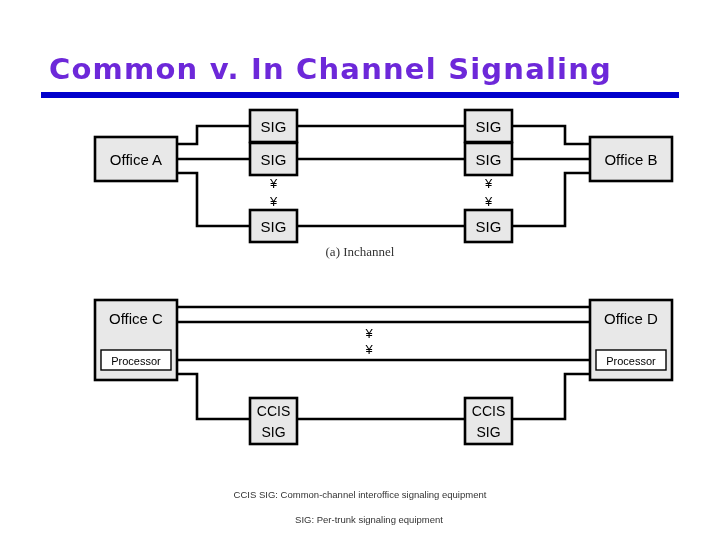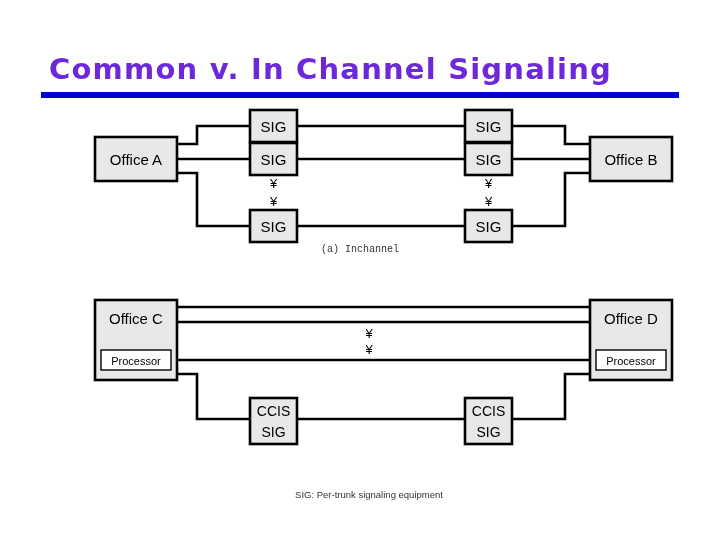--- a/index.html
+++ b/index.html
@@ -45,41 +45,41 @@
     position: absolute;
     left: 0;
     top: 100px;
     width: 720px;
     height: 440px;
   }
   #diagram svg { display: block; }
 
   .cap {
     position: absolute;
-    font-family: Liberation Mono, monospace;
-    font-size: 10px;
+    font-family: Liberation Serif, serif;
+    font-size: 13px;
     color: #333333;
     white-space: nowrap;
   }
   #caption-a { left: 0; top: 144px; width: 720px; text-align: center; }
   #caption-b { left: 0; top: 361px; width: 720px; text-align: center; }
 
   #legend {
     position: absolute;
     left: 0;
     top: 388px;
     width: 720px;
     text-align: center;
     font-family: "Liberation Sans", sans-serif;
     font-size: 9.5px;
     line-height: 13px;
     color: #333333;
   }
   #legend div { white-space: nowrap; }
-  #legend .line2 { padding-left: 18px; }
+  #legend .line2 { padding-left: 18px; margin-top: 12px; }
 </style>
 </head>
 <body>
 
 <div id="slide-title">Common v. In Channel Signaling</div>
 <div id="title-rule"></div>
 
 <div id="diagram">
 
   <svg width="720" height="440" viewBox="0 0 720 440">
@@ -195,15 +195,16 @@
         <text x="488.5" y="316" text-anchor="middle" font-family="Liberation Sans, sans-serif" font-size="14" fill="#000000">CCIS</text>
         <text x="488.5" y="337" text-anchor="middle" font-family="Liberation Sans, sans-serif" font-size="14" fill="#000000">SIG</text>
       </g>
     </g>
   </svg>
 
   <div class="cap" id="caption-a">(a) Inchannel</div>
 
 
   <div id="legend">
+    <div class="line1">CCIS SIG: Common-channel interoffice signaling equipment</div>
     <div class="line2">SIG: Per-trunk signaling equipment</div>
   </div>
 </div>
 
 </body></html>

